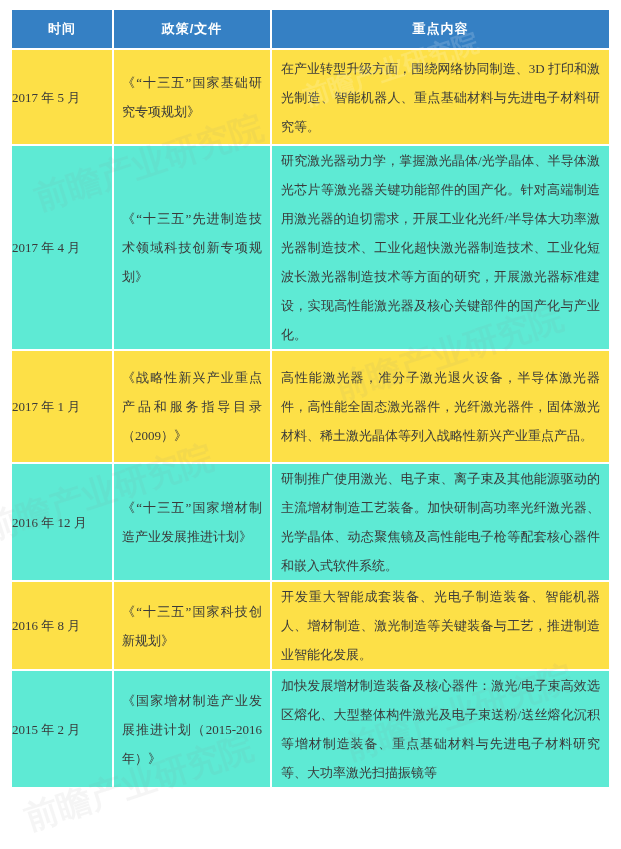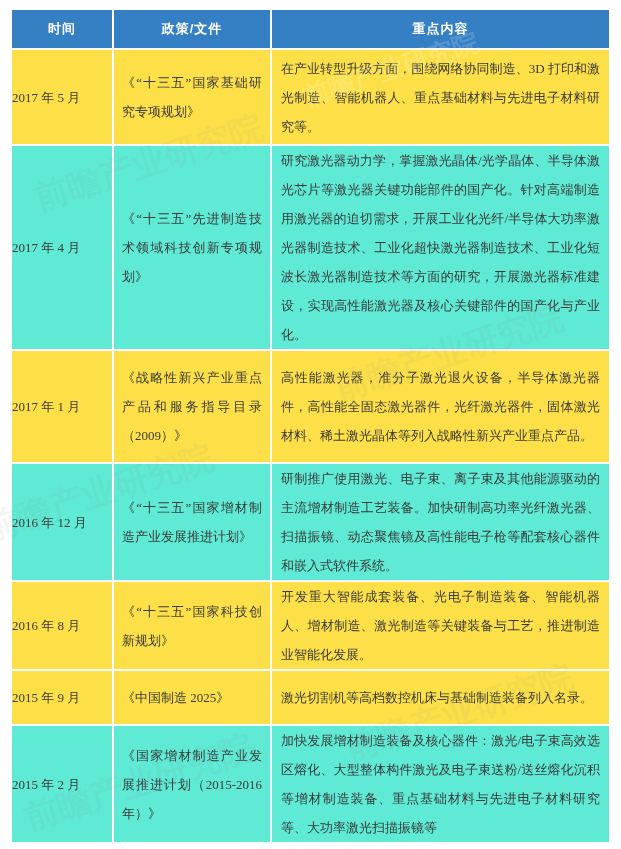--- a/index.html
+++ b/index.html
@@ -110,31 +110,26 @@
         <td class="cell-content">研究激光器动力学，掌握激光晶体/光学晶体、半导体激光芯片等激光器关键功能部件的国产化。针对高端制造用激光器的迫切需求，开展工业化光纤/半导体大功率激光器制造技术、工业化超快激光器制造技术、工业化短波长激光器制造技术等方面的研究，开展激光器标准建设，实现高性能激光器及核心关键部件的国产化与产业化。</td>
       </tr>
       <tr class="alt" style="height:88px">
         <td class="cell-time">2017 年 1 月</td>
         <td class="cell-policy">《战略性新兴产业重点产品和服务指导目录（2009）》</td>
         <td class="cell-content">高性能激光器，准分子激光退火设备，半导体激光器件，高性能全固态激光器件，光纤激光器件，固体激光材料、稀土激光晶体等列入战略性新兴产业重点产品。</td>
       </tr>
       <tr style="height:108px">
         <td class="cell-time">2016 年 12 月</td>
         <td class="cell-policy">《“十三五”国家增材制造产业发展推进计划》</td>
-        <td class="cell-content">研制推广使用激光、电子束、离子束及其他能源驱动的主流增材制造工艺装备。加快研制高功率光纤激光器、扫描振镜、动态聚焦镜及高性能电子枪等配套核心器件和嵌入式软件系统。</td>
+        <td class="cell-content">研制推广使用激光、电子束、离子束及其他能源驱动的主流增材制造工艺装备。加快研制高功率光纤激光器、光学晶体、动态聚焦镜及高性能电子枪等配套核心器件和嵌入式软件系统。</td>
       </tr>
       <tr class="alt" style="height:84px">
         <td class="cell-time">2016 年 8 月</td>
         <td class="cell-policy">《“十三五”国家科技创新规划》</td>
         <td class="cell-content">开发重大智能成套装备、光电子制造装备、智能机器人、增材制造、激光制造等关键装备与工艺，推进制造业智能化发展。</td>
-      </tr>
-      <tr class="alt" style="height:31px">
-        <td class="cell-time">2015 年 9 月</td>
-        <td class="cell-policy">《中国制造 2025》</td>
-        <td class="cell-content">激光切割机等高档数控机床与基础制造装备列入名录。</td>
       </tr>
       <tr style="height:114px">
         <td class="cell-time">2015 年 2 月</td>
         <td class="cell-policy">《国家增材制造产业发展推进计划（2015-2016 年）》</td>
         <td class="cell-content">加快发展增材制造装备及核心器件：激光/电子束高效选区熔化、大型整体构件激光及电子束送粉/送丝熔化沉积等增材制造装备、重点基础材料与先进电子材料研究等、大功率激光扫描振镜等</td>
       </tr>
     </tbody>
   </table>
 
 </div>

